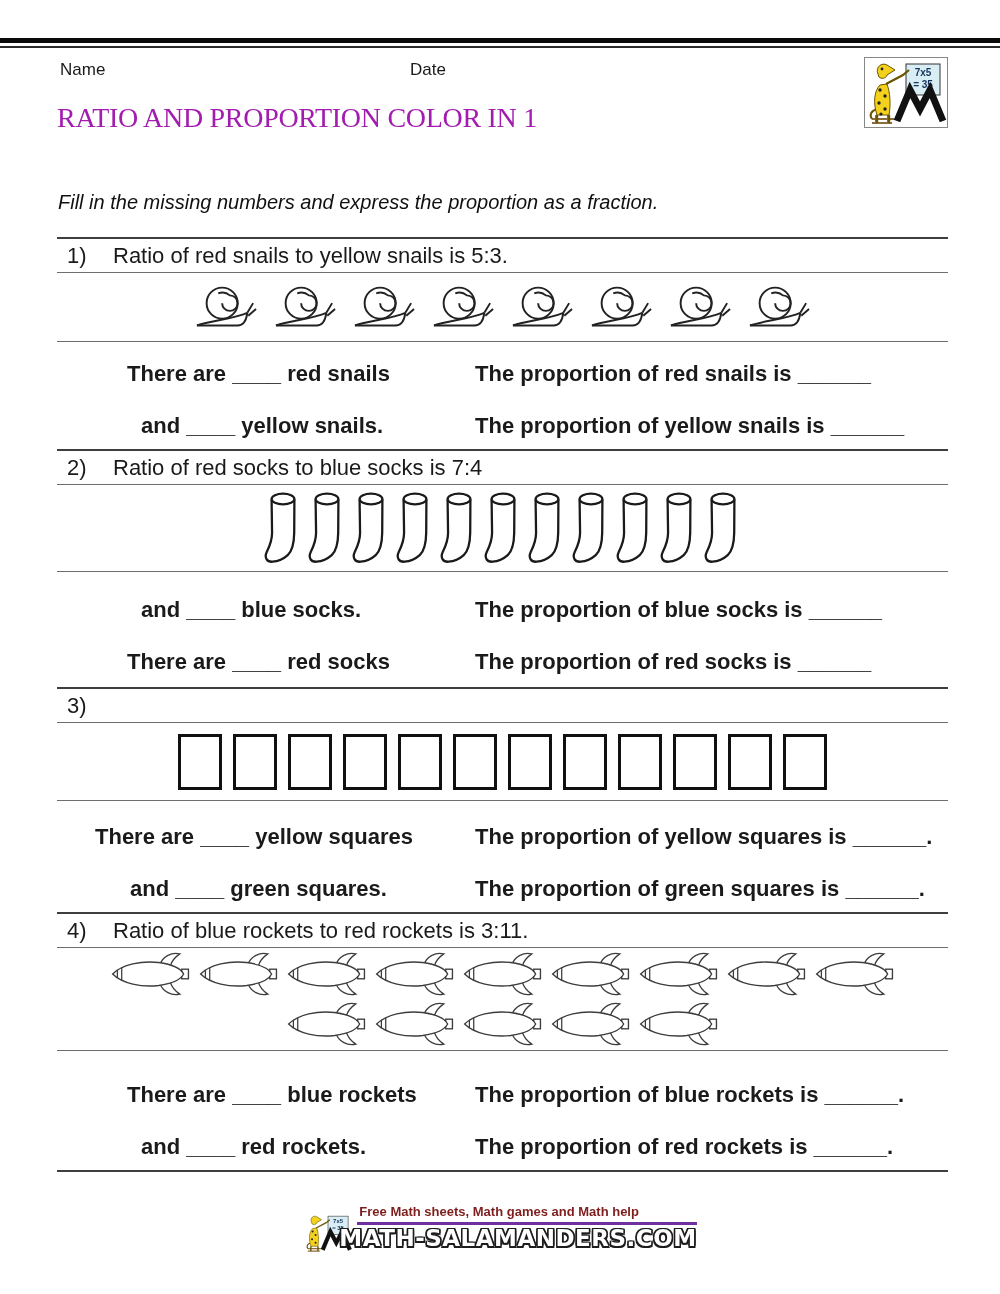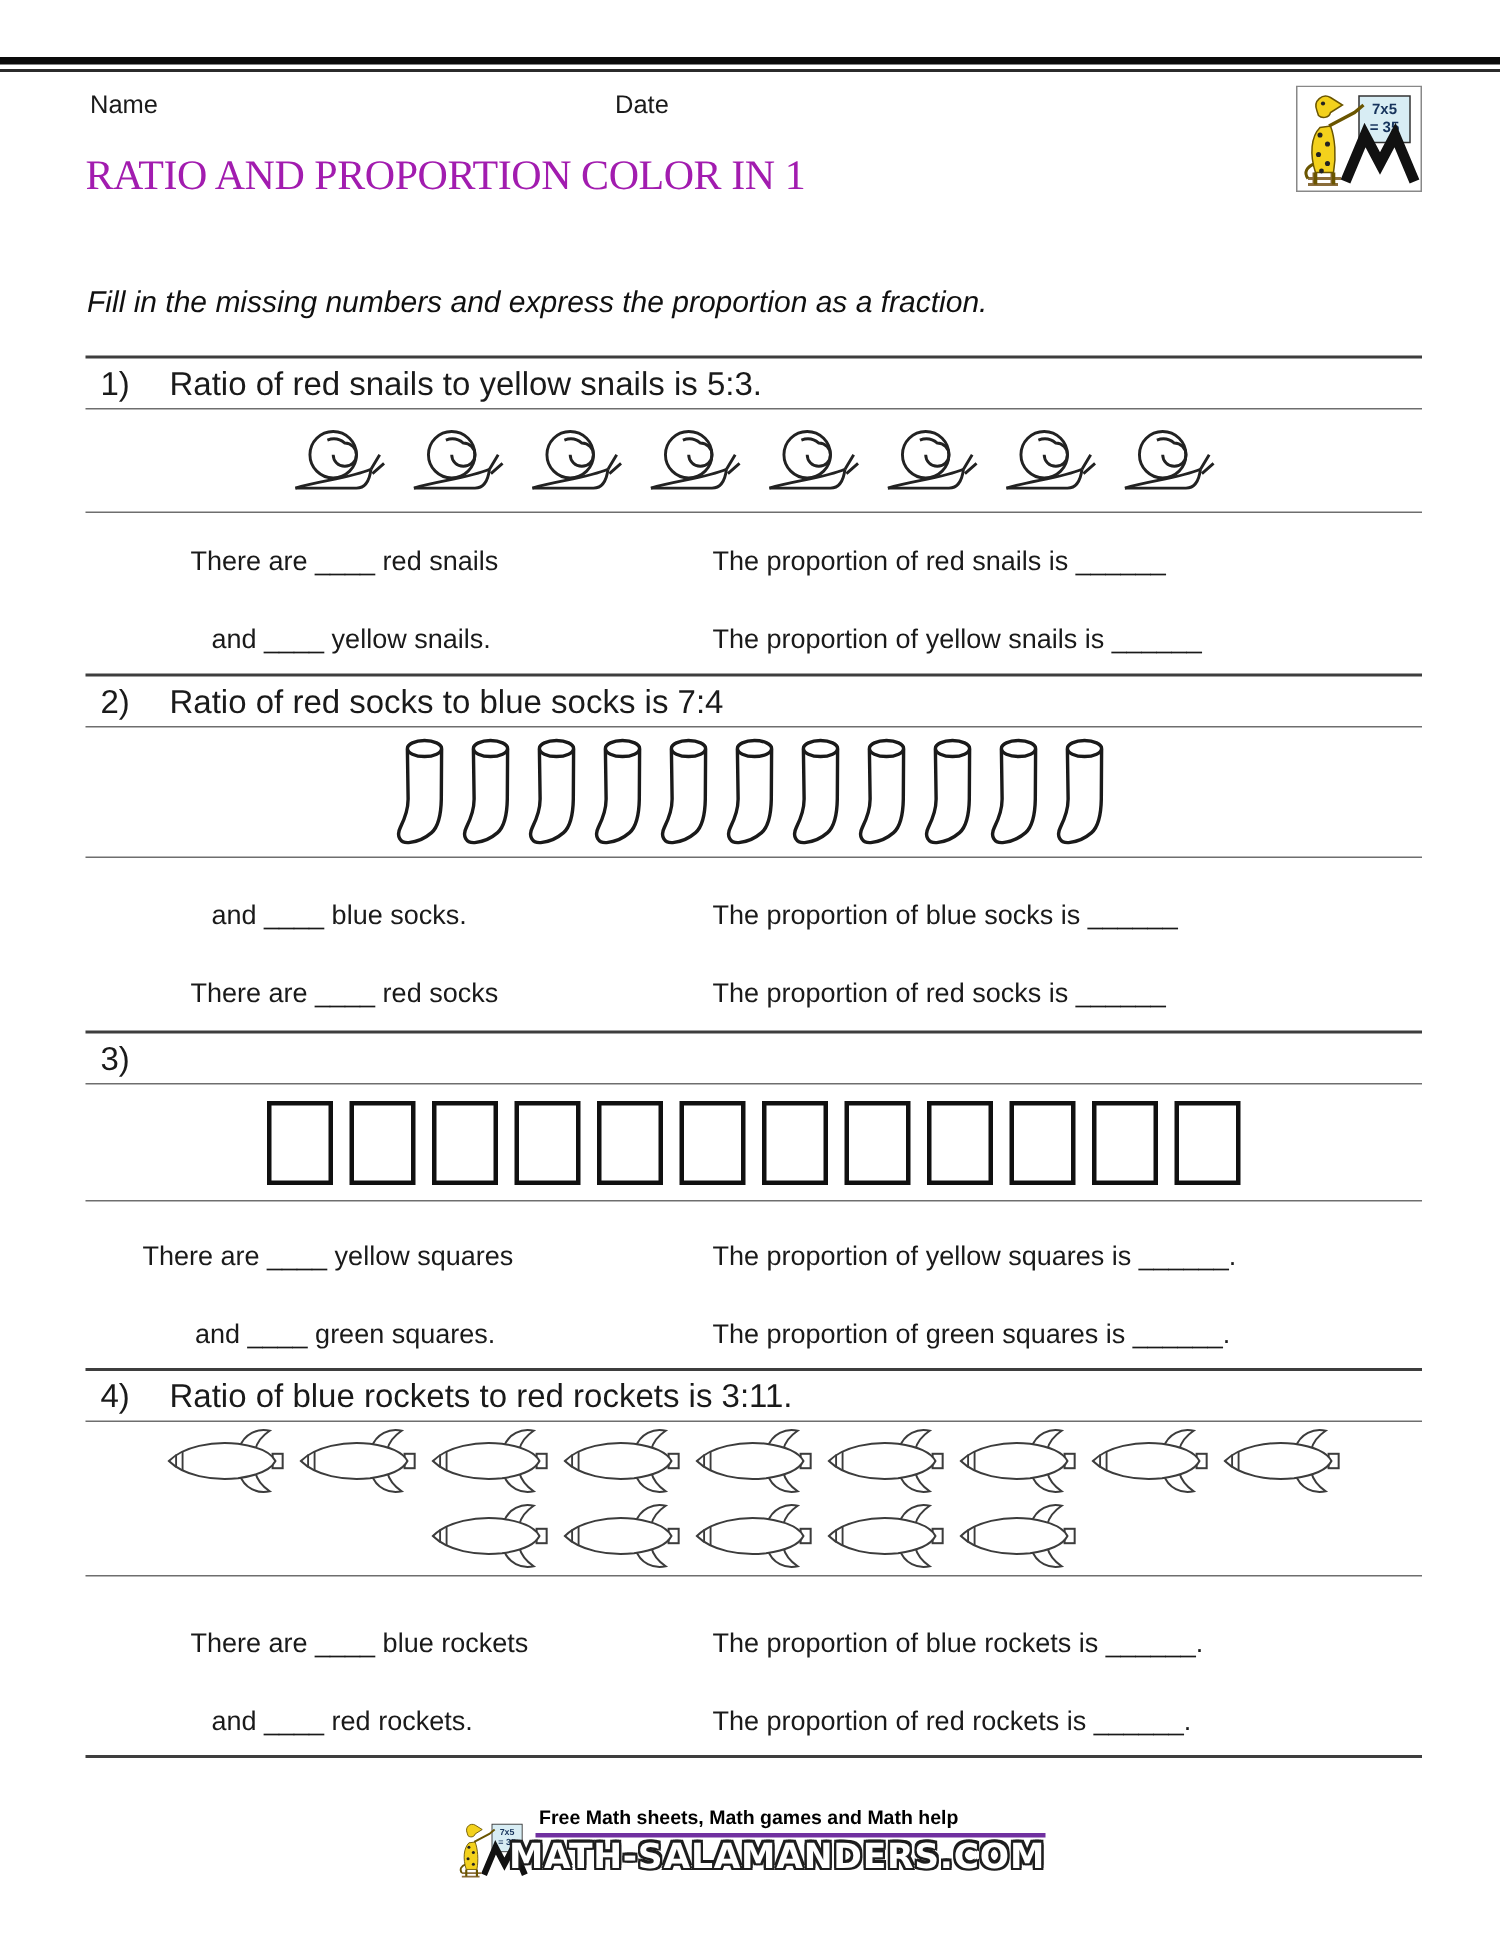--- a/index.html
+++ b/index.html
@@ -27,38 +27,38 @@
   .q-num { display:inline-block; width:46px; }
   .img-row { border-bottom:1px solid #6e6e6e; display:flex; align-items:center; justify-content:center; }
   .row-snails  { height:69px; gap:17px; }
   .row-socks   { height:87px; gap:6px; }
   .row-squares { height:78px; gap:11px; }
   .row-rockets { height:103px; flex-direction:column; gap:0; }
   .rkt-line { display:flex; justify-content:center; gap:2px; }
   .square-shape { width:44px; height:56px; border:3px solid #101010; background:#fff; }
 
   .ans-block { } 
-  .ans-row { display:flex; align-items:center; height:52px; font-size:18px; }
+  .ans-row { display:flex; align-items:center; height:52px; font-size:22px;font-weight:bold; }
   .ab1 { height:107px; padding-top:6px; }
   .ab2 { height:115px; padding-top:12px; }
   .ab3 { height:111px; padding-top:10px; }
   .ab4 { height:119px; padding-top:18px; }
   .ans-left { width:418px; }
   .pad-there { padding-left:70px; }
   .pad-and   { padding-left:84px; }
   .tight .pad-there { padding-left:38px; }
   .tight .pad-and   { padding-left:73px; }
   .ans-right { flex:1; }
 
   .footer { position:absolute; left:0; top:1204px; width:1000px; display:flex;
             justify-content:center; align-items:flex-start; }
   .footer-inner { display:flex; align-items:flex-start; gap:4px; }
   .footer-logo { width:50px; height:42px; margin-top:8px; }
   .footer-texts { display:flex; flex-direction:column; }
-  .tagline { font-size:13px; font-weight:bold; color:#000000; display:inline-block;
+  .tagline { font-size:13px; font-weight:bold; color:#7f1d1d; display:inline-block;
              border-bottom:3px solid #7030A0; padding:0 14px 3px 2px; }
   .sitename { font-family:"DejaVu Sans", sans-serif; font-weight:bold; font-size:23px;
               letter-spacing:0.5px; color:#ffffff; margin-top:1px; margin-left:-18px; line-height:1.1;
               text-shadow:-1.5px -1.5px 0 #1d1d1d, 1.5px -1.5px 0 #1d1d1d, -1.5px 1.5px 0 #1d1d1d,
                           1.5px 1.5px 0 #1d1d1d, 0 -1.5px 0 #1d1d1d, 0 1.5px 0 #1d1d1d,
                           -1.5px 0 0 #1d1d1d, 1.5px 0 0 #1d1d1d; }
   svg .ln { stroke:#222; stroke-width:2; fill:none; }
   svg text { font-family:"Liberation Sans", sans-serif; }
 </style>
 </head>

